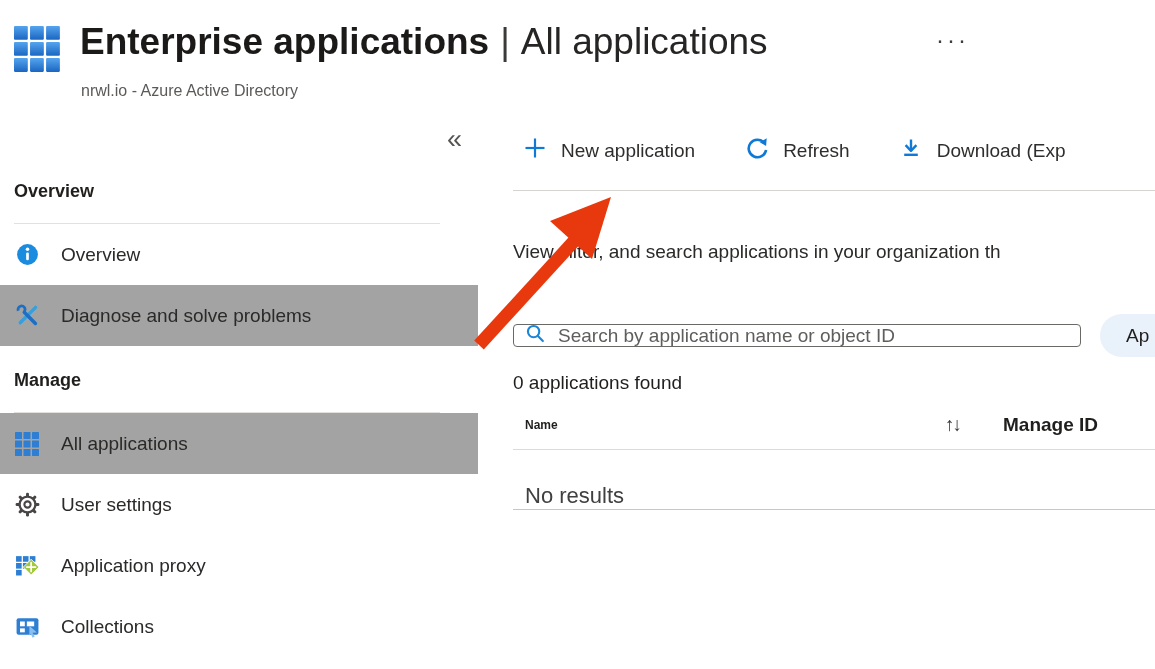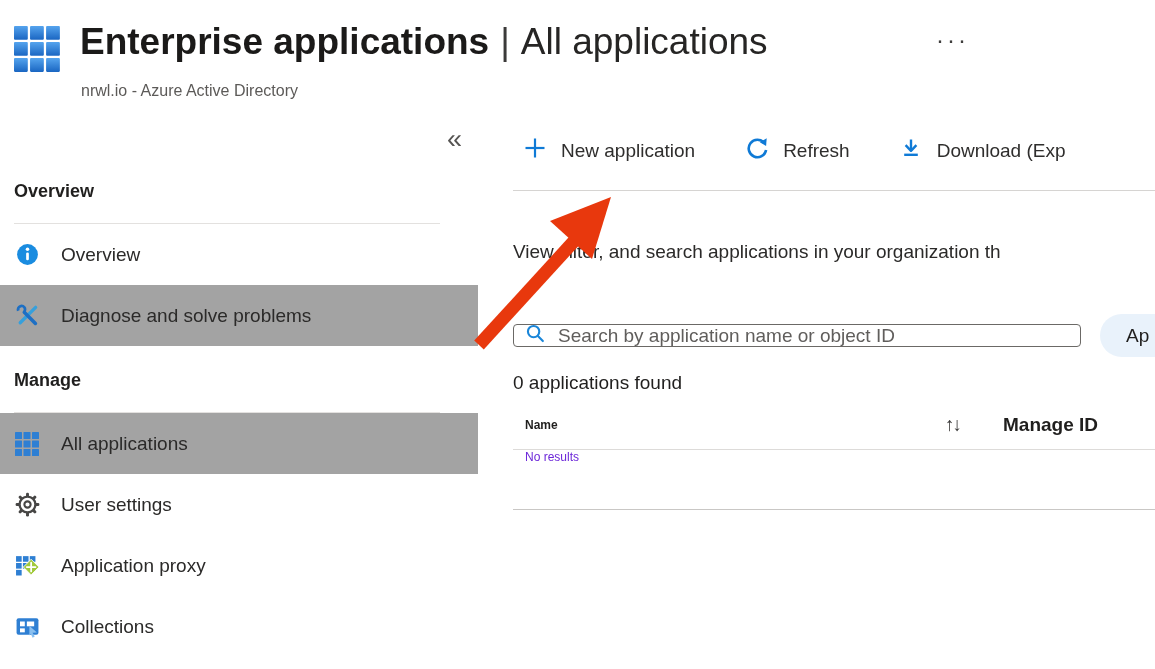--- a/index.html
+++ b/index.html
@@ -43,21 +43,21 @@
   .searchbox { width: 568px; height: 23px; border: 1px solid #6b6966; border-radius: 4px; display: flex; align-items: center; padding: 0 11px; gap: 10px; background: #fff; flex-shrink: 0; }
   .searchbox input { border: none; outline: none; flex: 1; font-size: 19px; font-family: inherit; color: #323130; background: transparent; min-width: 0; }
   .searchbox input::placeholder { color: #605e5c; }
   .filter-pill { margin-left: 19px; height: 43px; width: 130px; background: #e9f2fb; border-radius: 22px; display: flex; align-items: center; padding-left: 26px; font-size: 19px; color: #201f1e; flex-shrink: 0; cursor: pointer; }
   .count-text { margin-top: 15px; font-size: 19px; color: #201f1e; }
   .table-h { margin-top: 20px; display: flex; align-items: center; }
   .col-name { width: 420px; padding-left: 12px; font-weight: 700; font-size: 12px; color: #201f1e; }
   .sort-glyph { width: 70px; padding-left: 12px; font-size: 19px; color: #3a3938; letter-spacing: -2px; cursor: pointer; }
   .col-oid { font-weight: 700; font-size: 19px; color: #201f1e; }
   .t-div1 { height: 1px; background: #dddbd9; margin-top: 13px; }
-  .no-results-row { height: 59px; display: flex; align-items: flex-start; padding-left: 12px; font-size: 12px; color: #6d28d9; }
+  .no-results-row { height: 59px; display: flex; align-items: flex-end; padding-left: 12px; font-size: 22px; color: #404040; }
   .t-div2 { height: 1px; background: #c9c7c5; }
 
   
   .arrow-overlay { position: absolute; left: 0; top: 0; width: 1155px; height: 669px; pointer-events: none; z-index: 20; }
 </style>
 </head>
 <body>
 
 <div class="app-header">
   <svg class="app-icon" viewBox="0 0 46 46">

